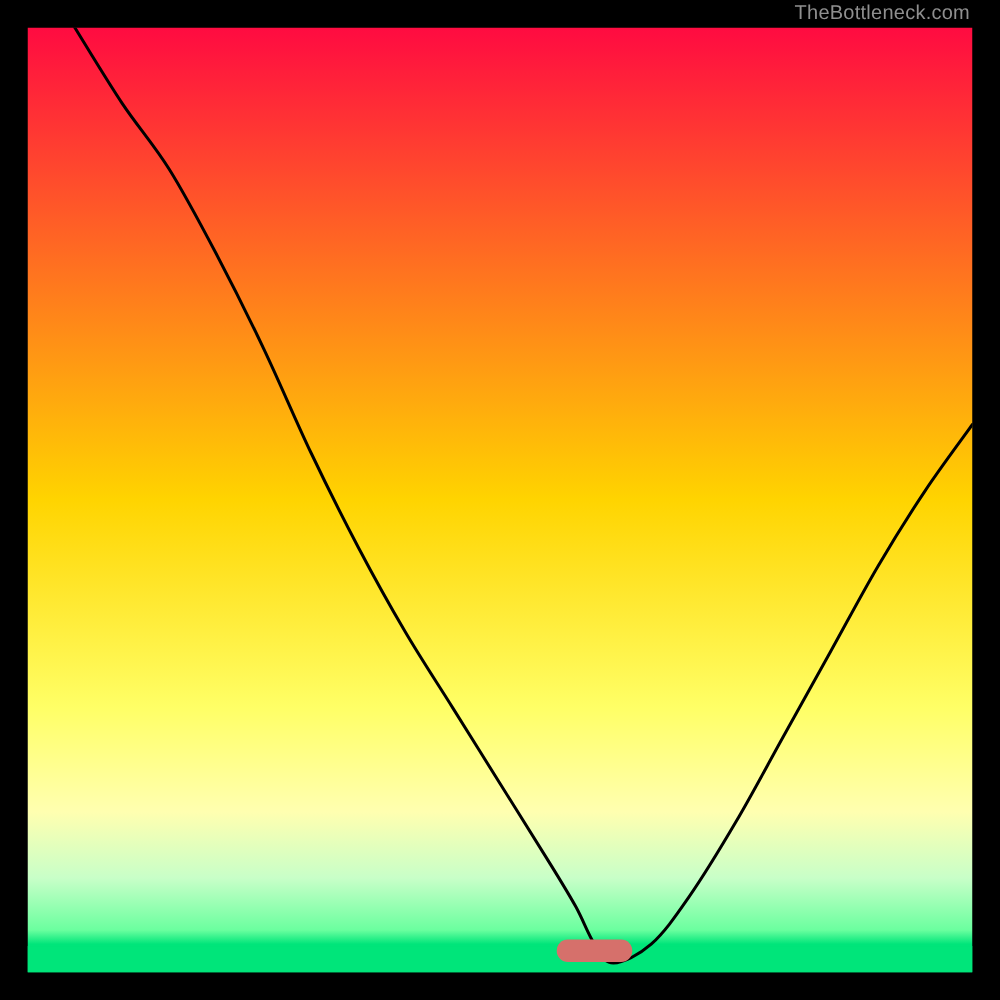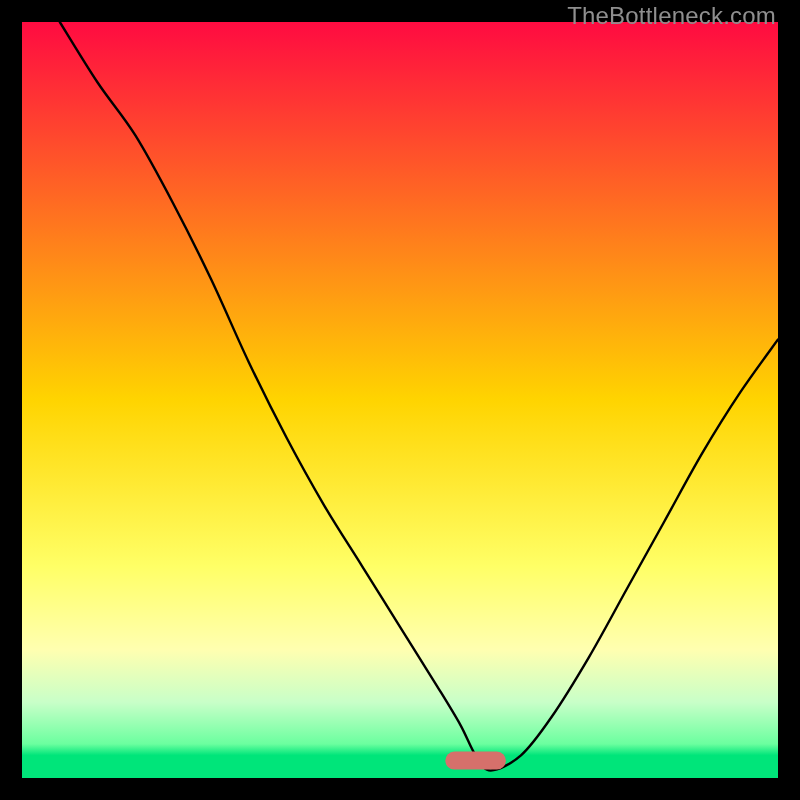--- a/index.html
+++ b/index.html
@@ -23,21 +23,21 @@
     left: 0;
     top: 0;
     width: 756px;
     height: 756px;
   }
   .watermark {
     position: absolute;
     top: 2px;
     right: 24px;
     font-family: Arial, Helvetica, sans-serif;
-    font-size: 24px;
+    font-size: 16px;
     color: #8f8f8f;
     letter-spacing: 0.2px;
   }
 </style>
 </head>
 <body>
 
 <div class="frame">
   <svg class="plot" viewBox="0 0 756 756" preserveAspectRatio="none">
     <defs>

